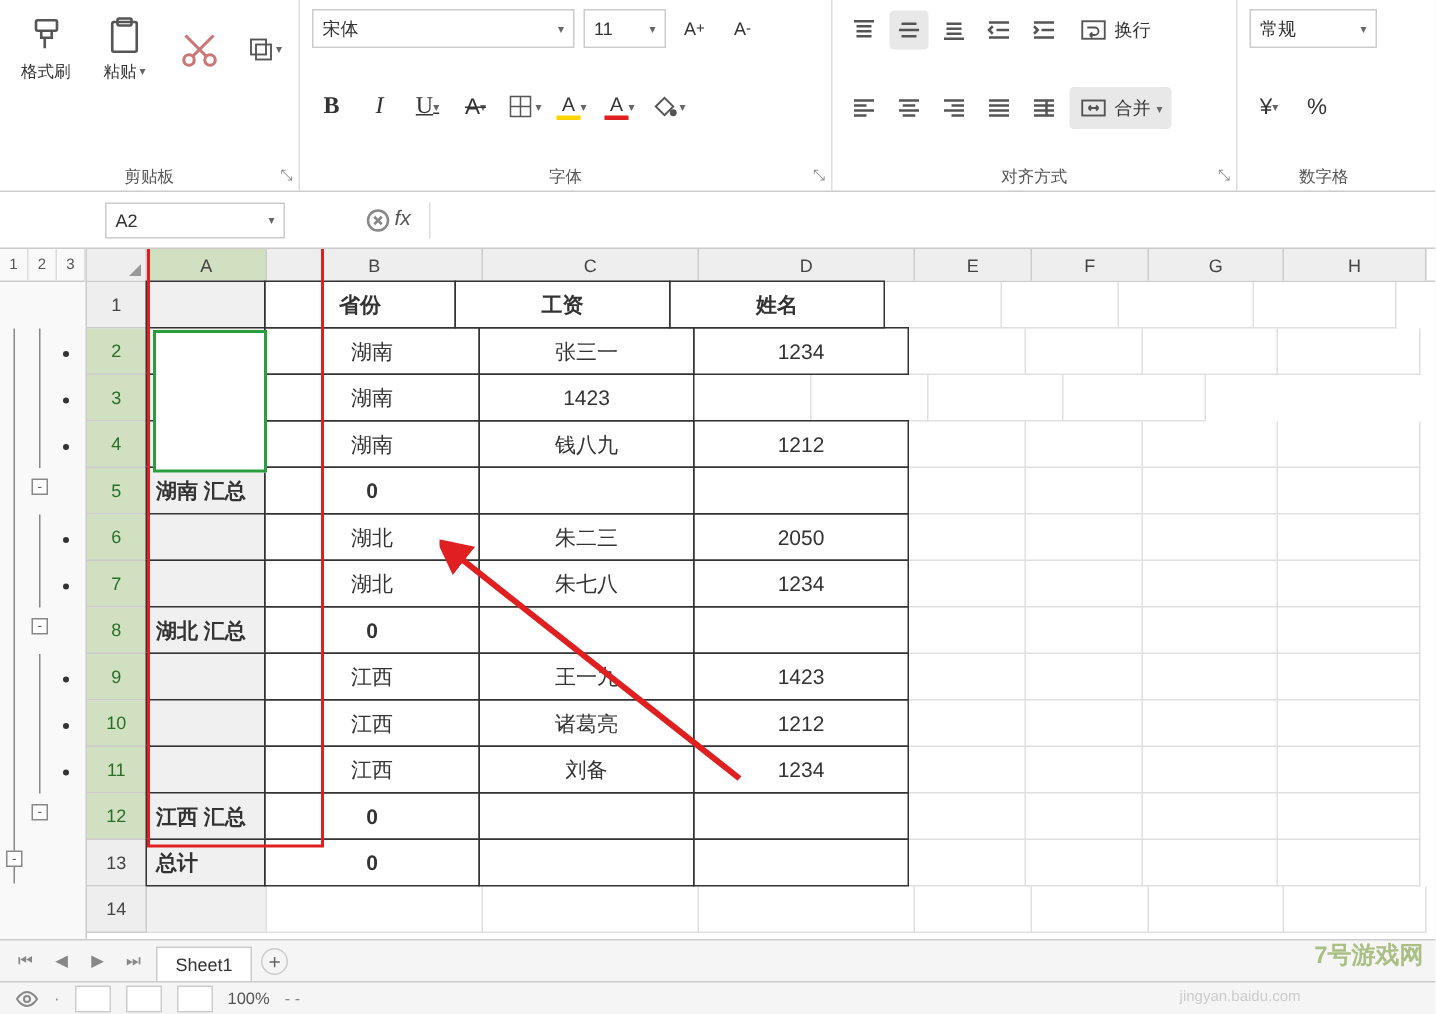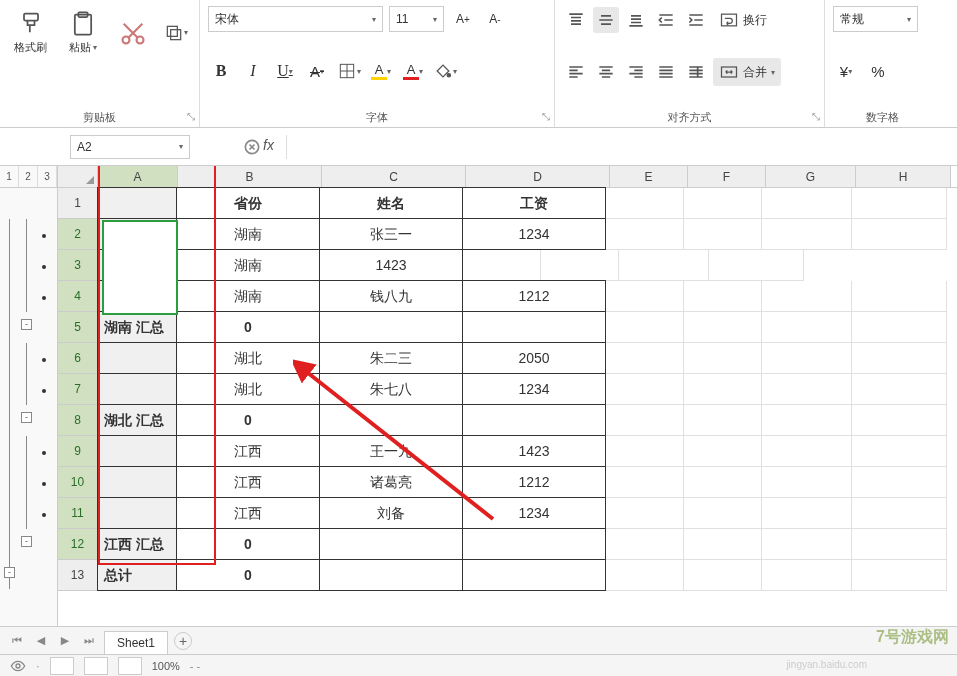--- a/index.html
+++ b/index.html
@@ -324,23 +324,23 @@
       <div class="col-header col-D">D</div>
       <div class="col-header col-E">E</div>
       <div class="col-header col-F">F</div>
       <div class="col-header col-G">G</div>
       <div class="col-header col-H">H</div>
     </div>
     <div class="grid-body" id="grid-body">
         <div class="grid-row">
           <div class="row-header">1</div>
           <div class="cell col-A data-border center bold selected-a" style="text-align: left; width: 80px;"></div>
-          <div class="cell col-B data-border center bold" style="width: 144px;">省份</div>
+          <div class="cell col-B data-border center bold" style="width: 128px;">省份</div>
+          <div class="cell col-D data-border center bold" style="width: 144px;">工资</div>
           <div class="cell col-C data-border center bold" style="width: 144px;">姓名</div>
-          <div class="cell col-D data-border center bold" style="width: 144px;">工资</div>
           <div class="cell col-E" style="width: 78px;"></div>
           <div class="cell col-F" style="width: 78px;"></div>
           <div class="cell col-G" style="width: 90px;"></div>
           <div class="cell col-H" style="width: 95px;"></div>
         </div>
         <div class="grid-row">
           <div class="row-header sel">2</div>
           <div class="cell col-A data-border center selected-a" style="text-align: left; width: 80px;"></div>
           <div class="cell col-B data-border center" style="width: 144px;">湖南</div>
           <div class="cell col-C data-border center" style="width: 144px;">张三一</div>
@@ -458,20 +458,31 @@
           <div class="cell col-F" style="width: 78px;"></div>
           <div class="cell col-G" style="width: 90px;"></div>
           <div class="cell col-H" style="width: 95px;"></div>
         </div>
         <div class="grid-row">
           <div class="row-header">13</div>
           <div class="cell col-A data-border center bold selected-a" style="text-align: left; width: 80px;">总计</div>
           <div class="cell col-B data-border center bold" style="width: 144px;">0</div>
           <div class="cell col-C data-border center bold" style="width: 144px;"></div>
           <div class="cell col-D data-border center bold" style="width: 144px;"></div>
+          <div class="cell col-E" style="width: 78px;"></div>
+          <div class="cell col-F" style="width: 78px;"></div>
+          <div class="cell col-G" style="width: 90px;"></div>
+          <div class="cell col-H" style="width: 95px;"></div>
+        </div>
+        <div class="grid-row">
+          <div class="row-header">14</div>
+          <div class="cell col-A selected-a" style="text-align: left; width: 80px;"></div>
+          <div class="cell col-B" style="width: 144px;"></div>
+          <div class="cell col-C" style="width: 144px;"></div>
+          <div class="cell col-D" style="width: 144px;"></div>
           <div class="cell col-E" style="width: 78px;"></div>
           <div class="cell col-F" style="width: 78px;"></div>
           <div class="cell col-G" style="width: 90px;"></div>
           <div class="cell col-H" style="width: 95px;"></div>
         </div>
       </div>
 
     <div class="red-box" style="left:40px;top:-11px;width:118px;height:410px"></div>
     <div class="green-sel" style="left:44px;top:54px;width:76px;height:95px;background:#fff"></div>
     <svg class="red-arrow" style="left:235px;top:193px;width:210px;height:170px">

